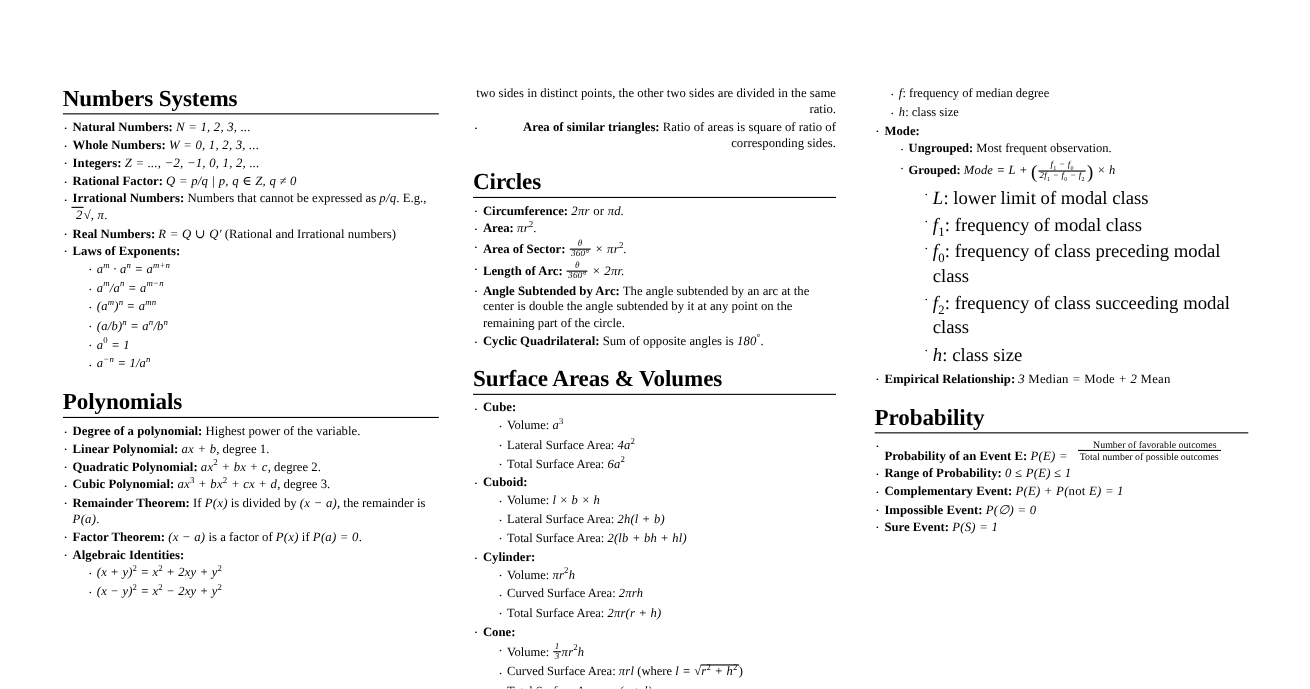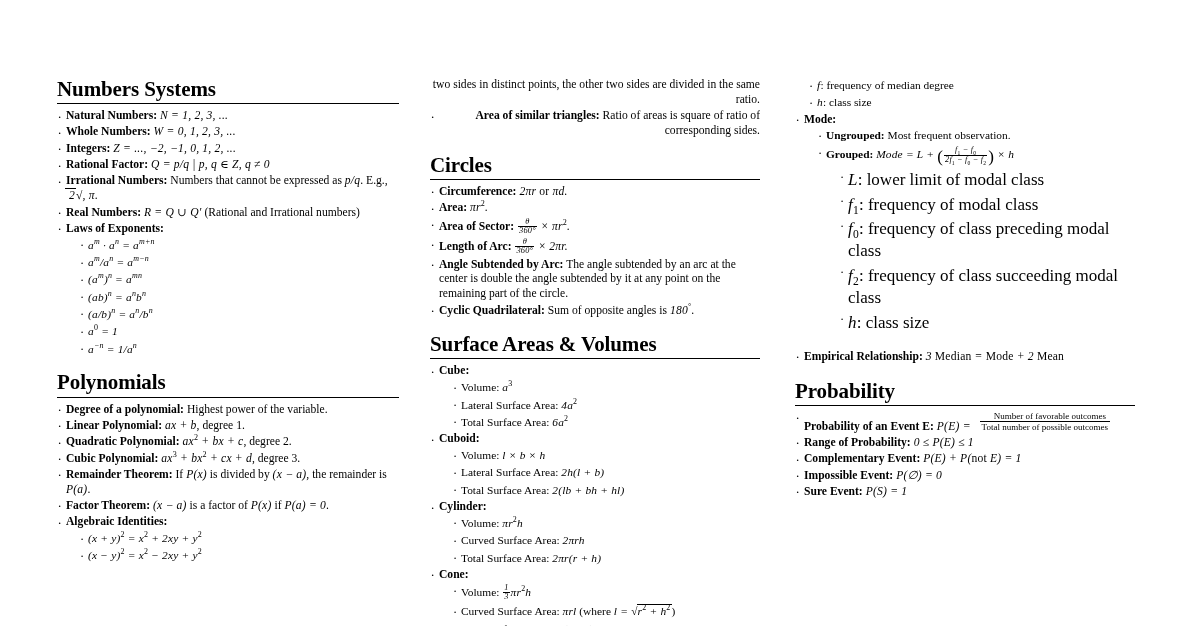--- a/index.html
+++ b/index.html
@@ -205,21 +205,20 @@
         <span class="term" data-name="term-label">Real Numbers:</span>
         <span class="mathx" data-name="math-expression"><i>R</i> = <i>Q</i> ∪ <i>Q</i>′</span>
         <span data-name="item-text">(Rational and Irrational numbers)</span>
       </li>
       <li data-name="list-item">
         <span class="term" data-name="term-label">Laws of Exponents:</span>
         <ul class="lvl2" data-name="list-laws-of-exponents">
           <li data-name="list-item"><span class="mathx"><i>a</i><sup>m</sup> · <i>a</i><sup>n</sup> = <i>a</i><sup>m+n</sup></span></li>
           <li data-name="list-item"><span class="mathx"><i>a</i><sup>m</sup>/<i>a</i><sup>n</sup> = <i>a</i><sup>m−n</sup></span></li>
           <li data-name="list-item"><span class="mathx">(<i>a</i><sup>m</sup>)<sup>n</sup> = <i>a</i><sup>mn</sup></span></li>
-          <li data-name="list-item"><span class="mathx">(<i>ab</i>)<sup>n</sup> = <i>a</i><sup>n</sup><i>b</i><sup>n</sup></span></li>
           <li data-name="list-item"><span class="mathx">(<i>a</i>/<i>b</i>)<sup>n</sup> = <i>a</i><sup>n</sup>/<i>b</i><sup>n</sup></span></li>
           <li data-name="list-item"><span class="mathx"><i>a</i><sup class="rm">0</sup> = 1</span></li>
           <li data-name="list-item"><span class="mathx"><i>a</i><sup>−n</sup> = 1/<i>a</i><sup>n</sup></span></li>
         </ul>
       </li>
     </ul>
 
     <h2 class="section" data-name="section-heading-polynomials">Polynomials</h2>
     <hr class="rule" data-name="section-rule-polynomials">
 
@@ -349,21 +348,21 @@
     </ul>
 
     <ul class="lvl1" data-name="list-mode">
       <li data-name="list-item">
         <span class="term" data-name="term-label">Mode:</span>
         <ul class="lvl2" data-name="list-mode-types">
           <li data-name="list-item">
             <span class="term" data-name="term-label">Ungrouped:</span>
             <span data-name="item-text">Most frequent observation.</span>
           </li>
-          <li data-name="list-item" style="margin-bottom:16px;">
+          <li data-name="list-item" style="margin-bottom:4px;">
             <span class="term" data-name="term-label">Grouped:</span>
             <span class="mathx" data-name="math-expression-mode-formula"><i>Mode</i> = <i>L</i> + <span class="paren-big">(</span><span class="frac" data-name="fraction-mode"><span class="num"><i>f</i><sub class="rm">1</sub> − <i>f</i><sub class="rm">0</sub></span><span class="den">2<i>f</i><sub class="rm">1</sub> − <i>f</i><sub class="rm">0</sub> − <i>f</i><sub class="rm">2</sub></span></span><span class="paren-big">)</span> × <i>h</i></span>
             <ul class="lvl3" data-name="list-mode-variables">
               <li data-name="list-item"><span class="mathx"><i>L</i></span><span data-name="item-text">: lower limit of modal class</span></li>
               <li data-name="list-item"><span class="mathx"><i>f</i><sub class="rm">1</sub></span><span data-name="item-text">: frequency of modal class</span></li>
               <li data-name="list-item"><span class="mathx"><i>f</i><sub class="rm">0</sub></span><span data-name="item-text">: frequency of class preceding modal class</span></li>
               <li data-name="list-item"><span class="mathx"><i>f</i><sub class="rm">2</sub></span><span data-name="item-text">: frequency of class succeeding modal class</span></li>
               <li data-name="list-item"><span class="mathx"><i>h</i></span><span data-name="item-text">: class size</span></li>
             </ul>
           </li>

